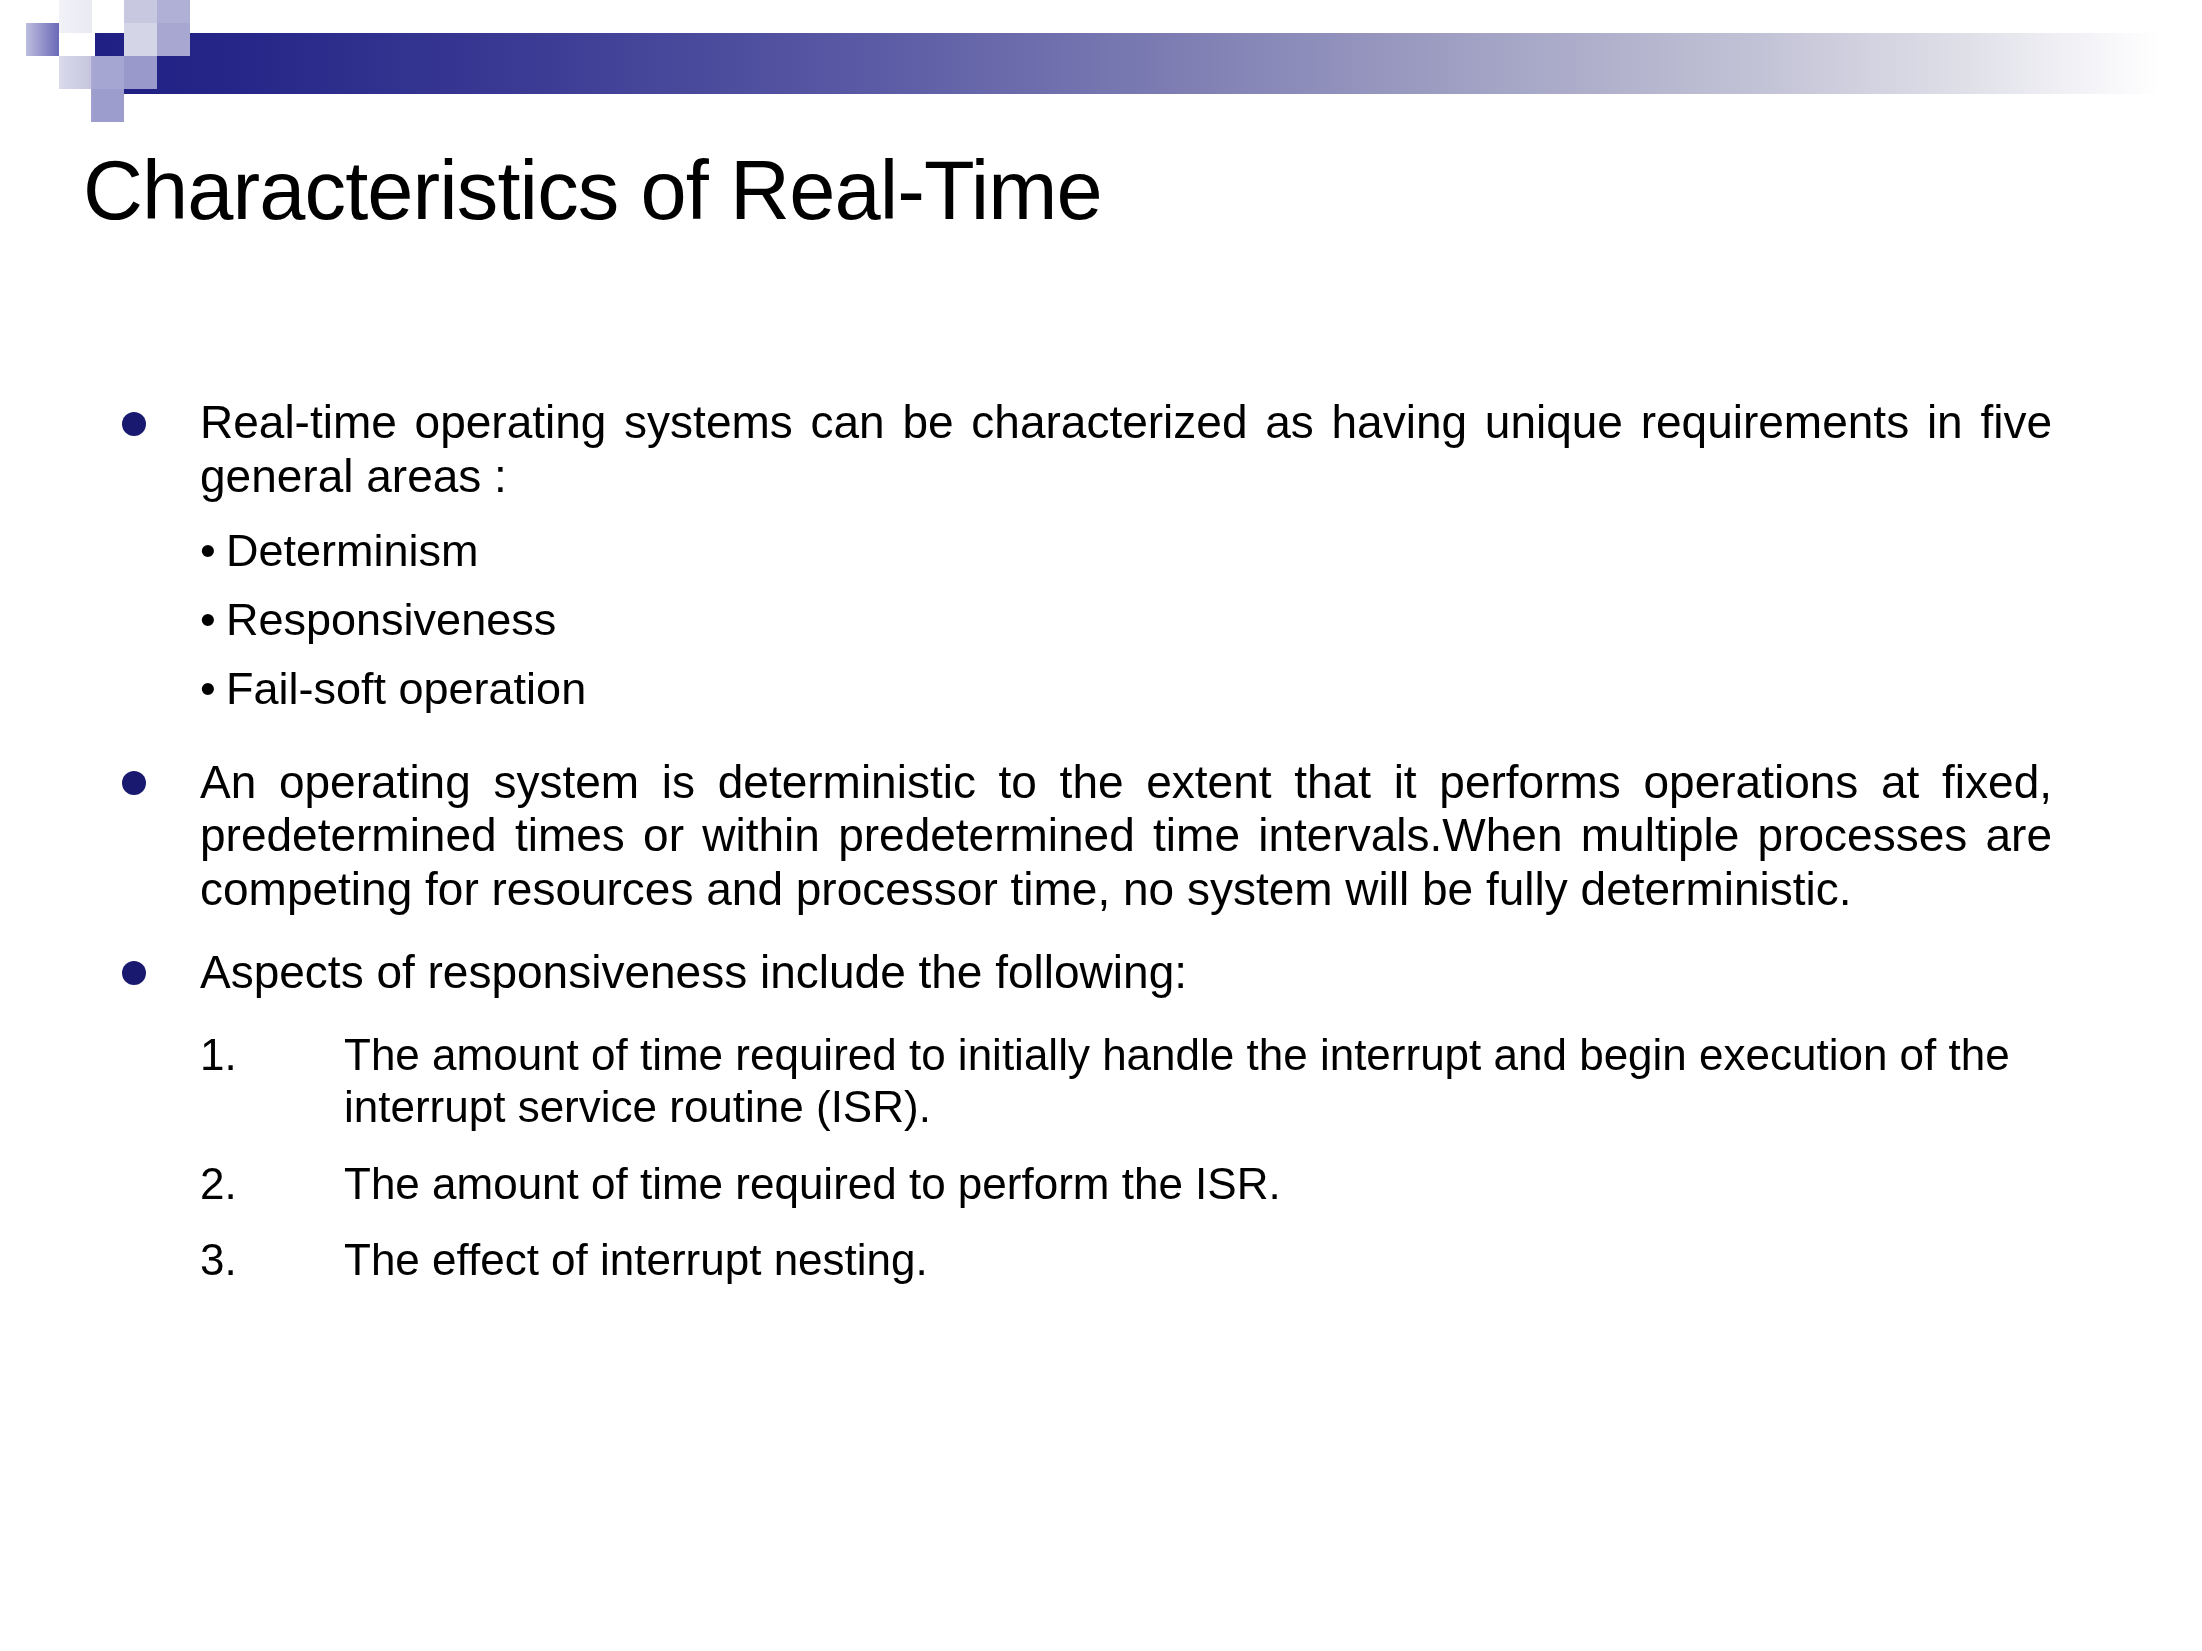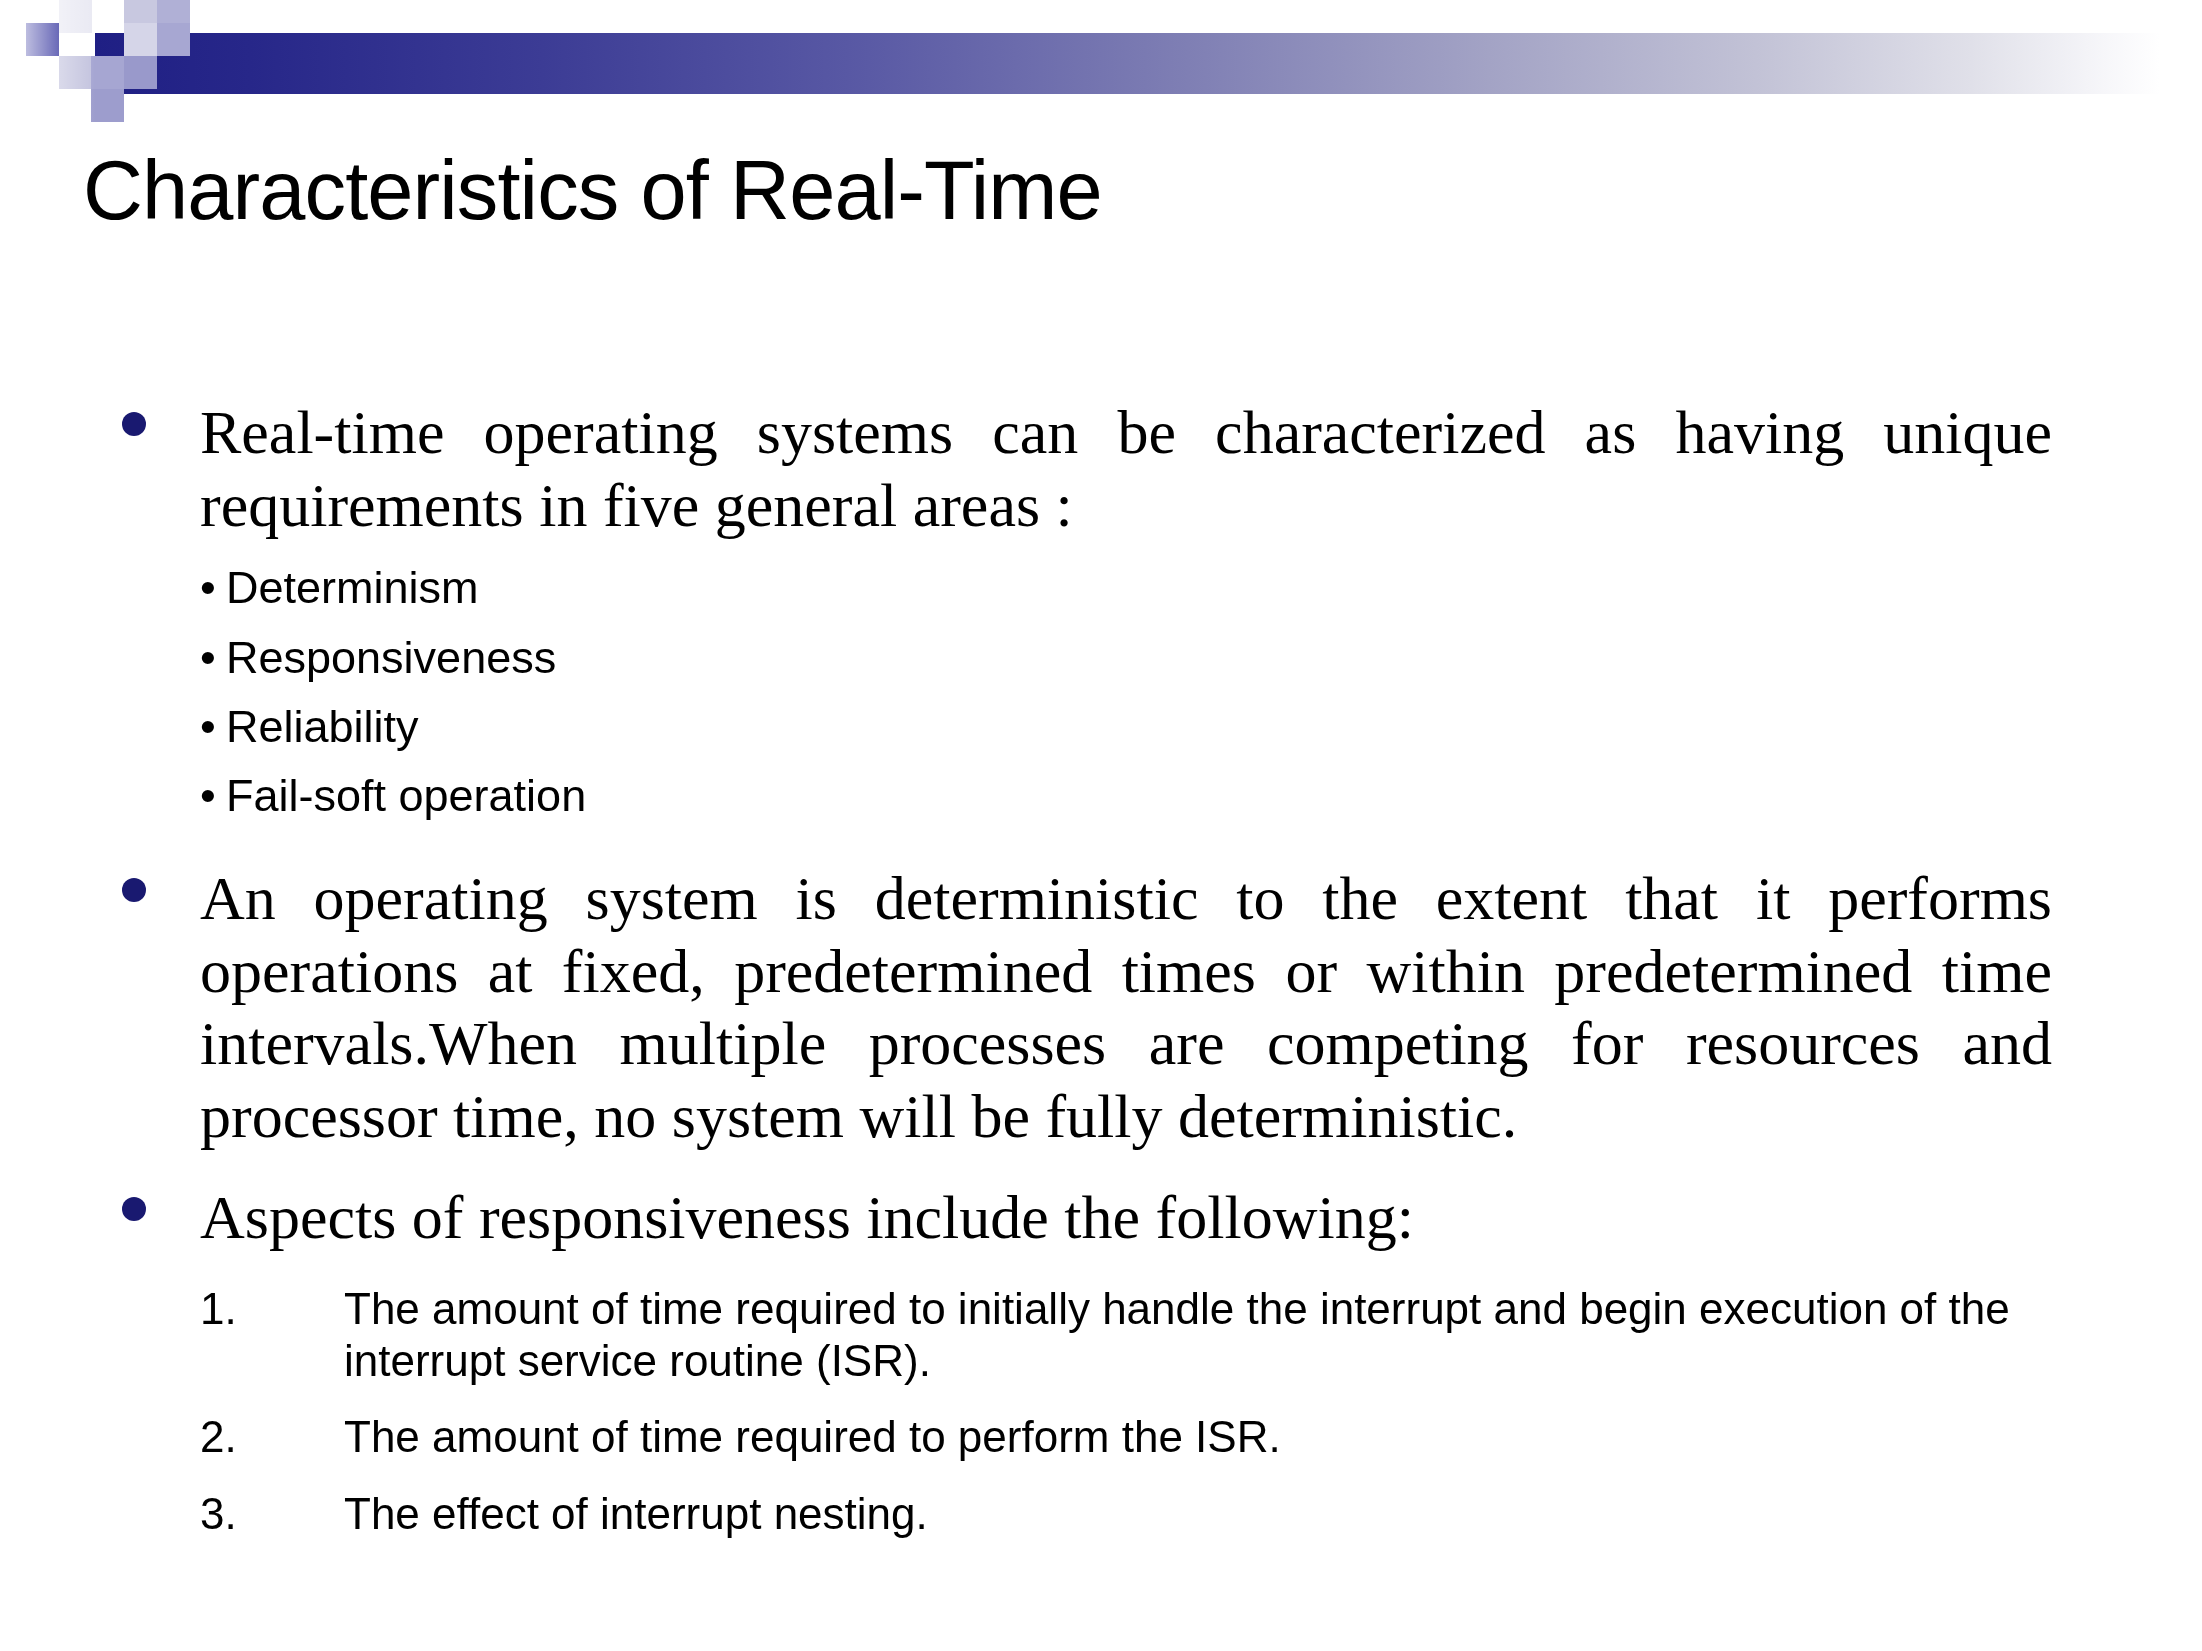--- a/index.html
+++ b/index.html
@@ -68,26 +68,25 @@
     position: absolute;
     left: 0;
     top: 396px;
     width: 2203px;
   }
 
   .lvl1 {
     position: relative;
     margin: 0 0 0 0;
     padding: 0 151px 0 200px;
-    font-size: 62px;
+    font-size: 46px;
     line-height: 1.17;
     color: #000000;
     text-align: justify;
     text-justify: inter-word;
-    font-family: Liberation Serif, serif;
   }
   .lvl1 .dot {
     position: absolute;
     left: 122px;
     top: 15.5px;
     width: 24px;
     height: 24px;
     border-radius: 50%;
     background: #191970;
   }
@@ -162,21 +161,20 @@
   <p class="lvl1">
     <span class="dot"></span>
     <span class="txt">Real-time operating systems can be characterized as having unique requirements in five general areas :</span>
   </p>
 
   <div class="gap-sm"></div>
 
   <ul class="sub-list">
     <li><span class="sub-dot">•</span><span>Determinism</span></li>
     <li><span class="sub-dot">•</span><span>Responsiveness</span></li>
-    <li><span class="sub-dot">•</span><span>Reliability</span></li>
     <li><span class="sub-dot">•</span><span>Fail-soft operation</span></li>
   </ul>
 
   <div class="gap-sm"></div>
 
   <p class="lvl1">
     <span class="dot"></span>
     <span class="txt">An operating system is deterministic to the extent that it performs operations at fixed, predetermined times or within predetermined time intervals.When multiple processes are competing for resources and processor time, no system will be fully deterministic.</span>
   </p>
 

